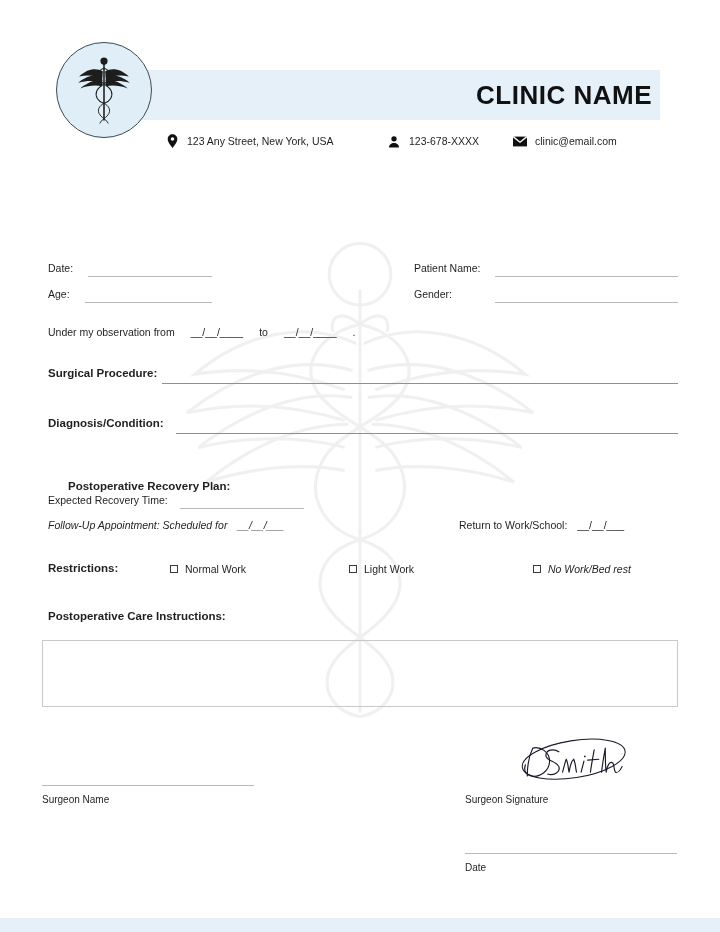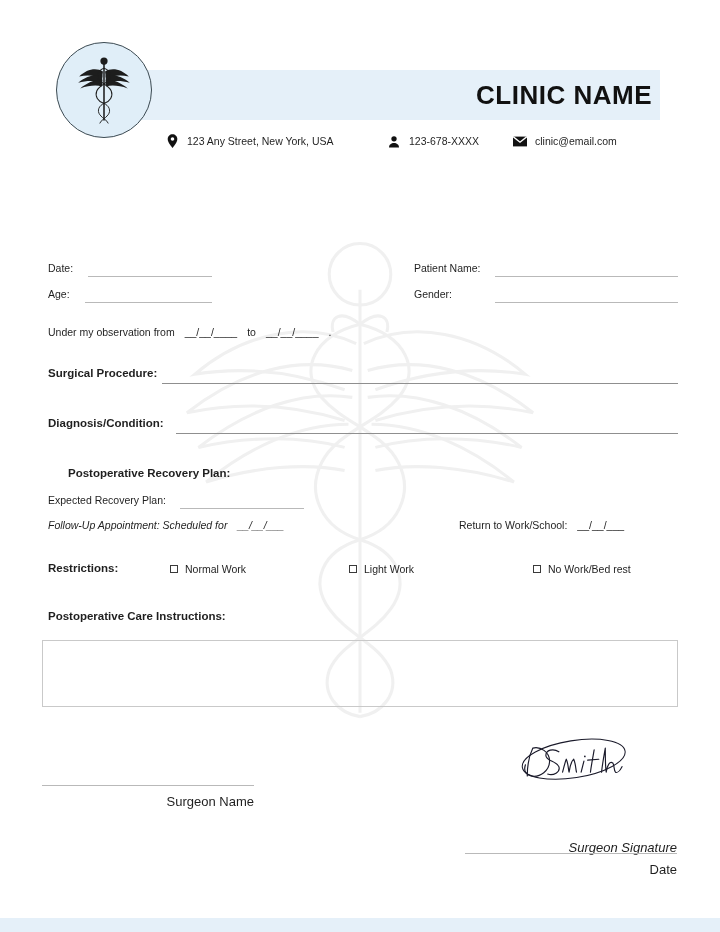--- a/index.html
+++ b/index.html
@@ -160,23 +160,23 @@
   .sig-script {
     position: absolute;
     z-index: 2;
     left: 505px;
     top: 732px;
     width: 130px;
     height: 60px;
   }
   .sig-caption {
     position: absolute;
-    font-size: 13px;
+    font-size: 10px;
     color: #1f1f1f;
-    text-align: right;
+    text-align: left;
     z-index: 2;
   }
 
   
   .footer-band {
     position: absolute;
     left: 0;
     top: 918px;
     width: 720px;
     height: 14px;
@@ -287,37 +287,37 @@
 
   <div class="abs lbl" style="left:48px; top:288px;">Age:</div>
   <div class="rule" style="left:85px; top:302px; width:127px;"></div>
 
   <div class="abs lbl" style="left:414px; top:262px;">Patient Name:</div>
   <div class="rule" style="left:495px; top:276px; width:183px;"></div>
 
   <div class="abs lbl" style="left:414px; top:288px;">Gender:</div>
   <div class="rule" style="left:495px; top:302px; width:183px;"></div>
 
-  <div class="abs lbl" style="left:48px; top:326px; display:flex; gap:10px; align-items:baseline;">
+  <div class="abs lbl" style="left:48px; top:326px; display:flex; gap:16px; align-items:baseline;">
     <span>Under my observation from</span>
     <span>__/__/____</span>
     <span>to</span>
     <span>__/__/____</span>
     <span>.</span>
   </div>
 
   <div class="abs lbl bold" style="left:48px; top:367px;">Surgical Procedure:</div>
   <div class="rule dark" style="left:162px; top:383px; width:516px;"></div>
 
   <div class="abs lbl bold" style="left:48px; top:417px;">Diagnosis/Condition:</div>
   <div class="rule dark" style="left:176px; top:433px; width:502px;"></div>
 
-  <div class="abs lbl bold" style="left:48px; top:467px;padding-left:20px;">Postoperative Recovery Plan:</div>
-
-  <div class="abs lbl" style="left:48px; top:494px;">Expected Recovery Plan:</div>
+  <div class="abs lbl bold" style="left:48px; top:480px;padding-left:20px;">Postoperative Recovery Plan:</div>
+
+  <div class="abs lbl" style="left:48px; top:494px;">Expected Recovery Time:</div>
   <div class="rule" style="left:180px; top:508px; width:124px;"></div>
 
   <div class="abs lbl" style="left:48px; top:519px; display:flex; gap:10px; align-items:baseline;font-style:italic;">
     <span>Follow-Up Appointment: Scheduled for</span>
     <span>__/__/___</span>
   </div>
 
   <div class="abs lbl" style="left:459px; top:519px; display:flex; gap:10px; align-items:flex-end;">
     <span>Return to Work/School:</span>
     <span>__/__/___</span>
@@ -328,21 +328,21 @@
   <div class="abs lbl checks" style="left:136px; top:563px;">
     <span class="chk-box"></span>
     <span>Normal Work</span>
   </div>
 
   <div class="abs lbl checks" style="left:315px; top:563px;">
     <span class="chk-box"></span>
     <span>Light Work</span>
   </div>
 
-  <div class="abs lbl checks" style="left:499px; top:563px;">
+  <div class="abs lbl checks" style="left:499px; top:563px;font-style:italic;">
     <span class="chk-box"></span>
     <span>No Work/Bed rest</span>
   </div>
 
   <div class="abs lbl bold" style="left:48px; top:610px;">Postoperative Care Instructions:</div>
   <div class="instr-box"></div>
 
   <div class="rule" style="left:42px; top:785px; width:212px;"></div>
   <div class="sig-caption" style="left:42px; top:794px; width:212px;">Surgeon Name</div>
 
@@ -363,20 +363,20 @@
       <path d="M82 42 C83 38 84 34 85 30"></path>
       <circle cx="86" cy="25" r="0.9" fill="#1a1a2a" stroke="none"></circle>
 
       <path d="M92 42 C93 34 95 24 96 18"></path>
       <path d="M89 29 L101 28"></path>
 
       <path d="M104 42 C105 32 107 22 108 16 C108 26 108 36 109 42
                C110 34 113 30 116 32 C118 34 117 40 119 42 C121 43 124 40 126 36"></path>
     </svg>
   </div>
-  <div class="sig-caption" style="left:465px; top:840px; width:212px;font-style:italic;">Surgeon Signature</div>
+  <div class="sig-caption" style="left:465px; top:794px; width:212px;">Surgeon Signature</div>
 
   <div class="rule" style="left:465px; top:853px; width:212px;"></div>
   <div class="sig-caption" style="left:465px; top:862px; width:212px;">Date</div>
 
   <div class="footer-band"></div>
 
 </div>
 
 </body></html>

